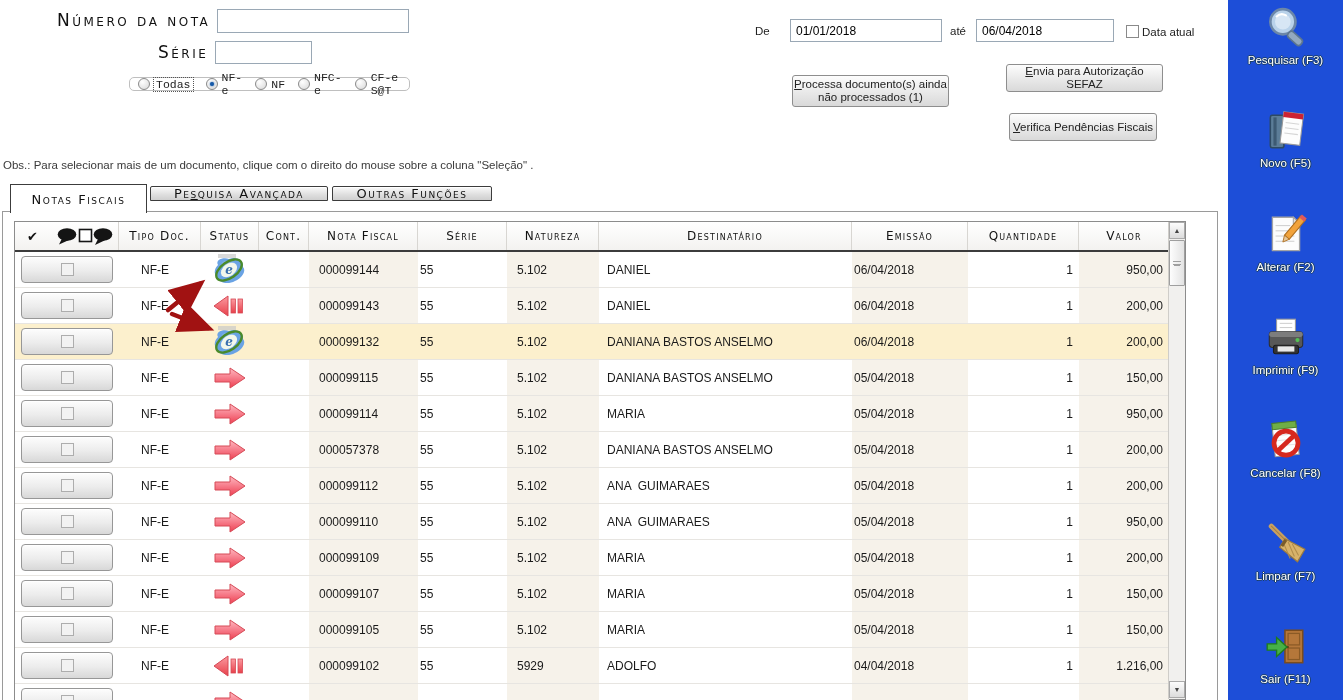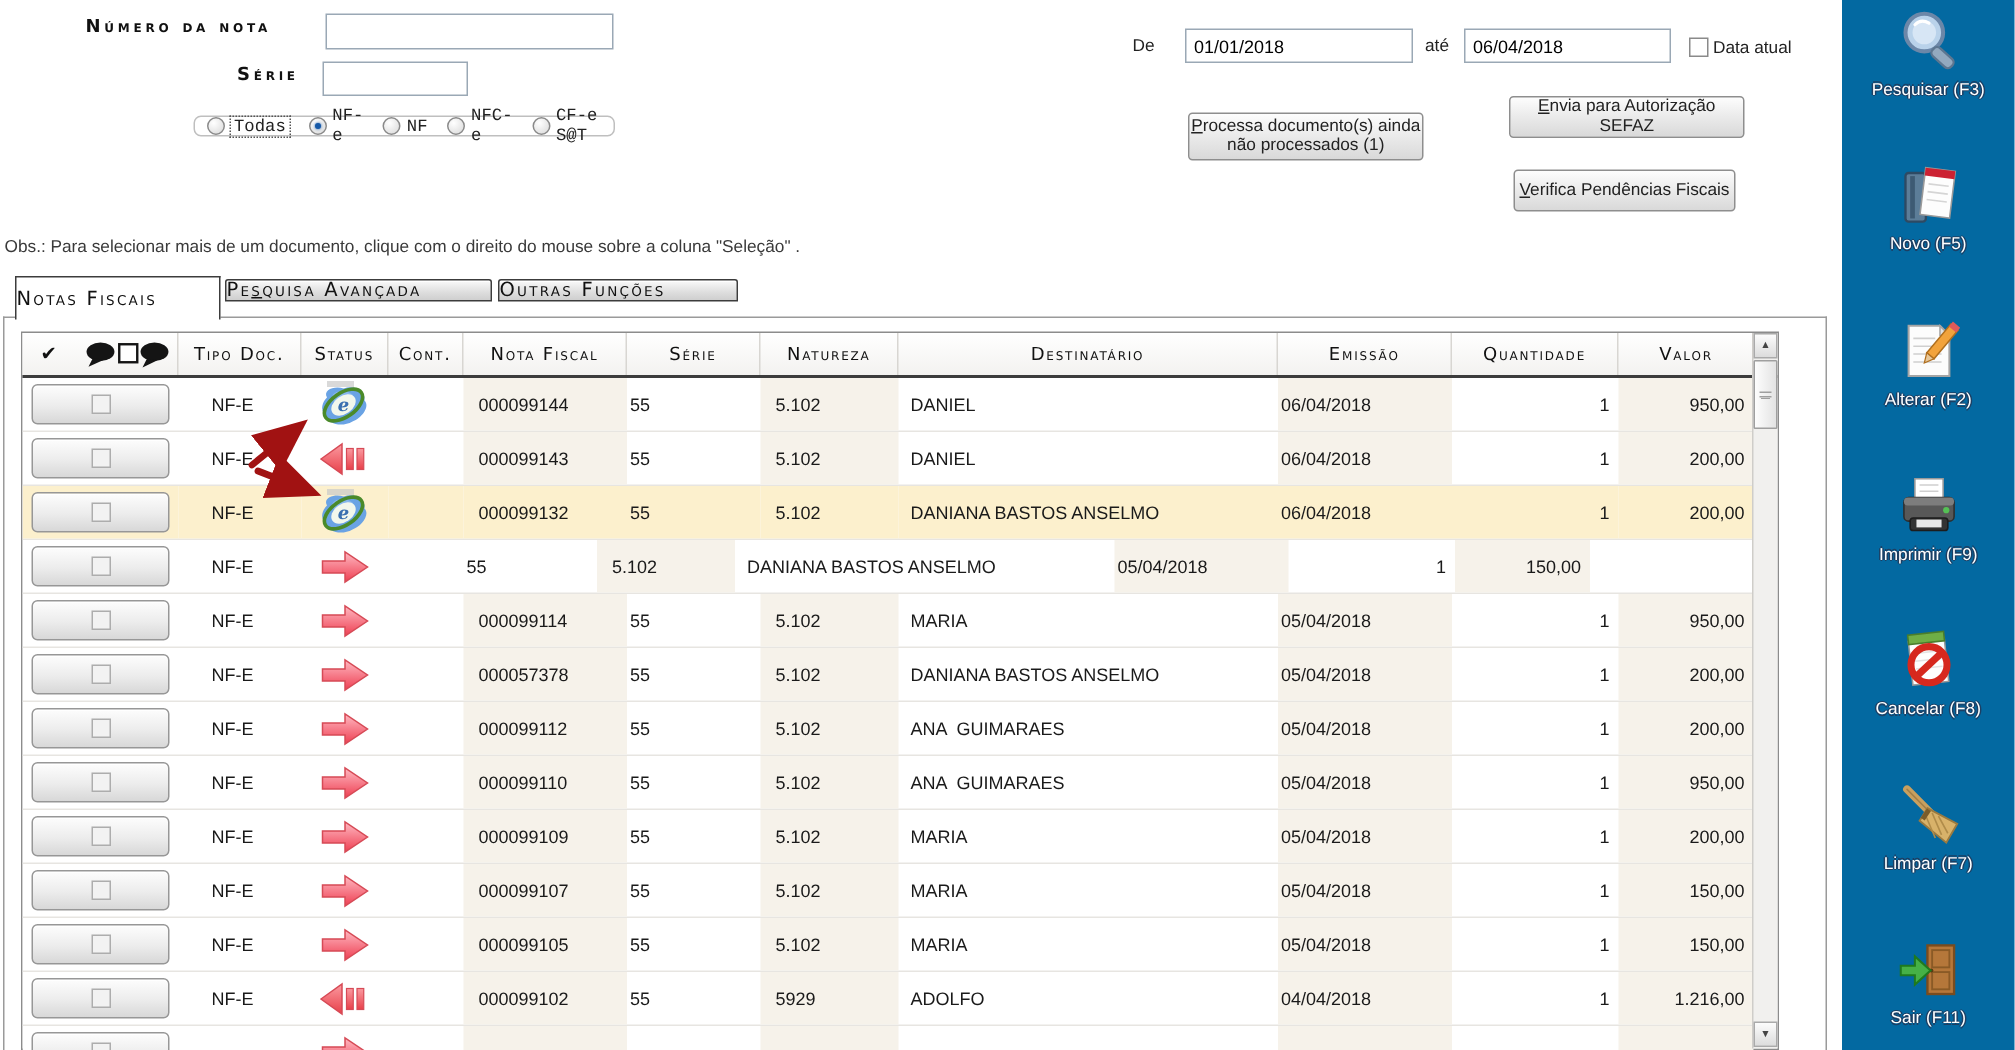--- a/index.html
+++ b/index.html
@@ -3,21 +3,21 @@
 <meta charset="utf-8">
 <style>
   * { margin:0; padding:0; box-sizing:border-box; }
   html,body { width:1343px; height:700px; overflow:hidden; background:#fff;
               font-family:"Liberation Sans", sans-serif; color:#1a1a1a; }
   .abs { position:absolute; }
   .tech { font-family:"DejaVu Sans", sans-serif; font-variant:small-caps;
           letter-spacing:2px; color:#111; }
 
   
-  .form-label { font-size:12px; font-weight:700; letter-spacing:2.5px; }
+  .form-label { font-size:17px; font-weight:400; letter-spacing:2.5px; }
   .txt-input { border:1px solid #9aa8b5; background:#fff; height:24px; font-size:12px;
                padding:0 5px; font-family:"Liberation Sans",sans-serif; }
   .radio-box { border:1px solid #bfbfbf; border-radius:5px; display:flex; align-items:center;
                padding:0 8px; gap:13px; height:14px;font-family:Liberation Mono, monospace; }
   .radio-item { display:flex; align-items:center; gap:4px; font-size:11.5px; color:#222; }
   .radio-dot { width:12px; height:12px; border-radius:50%; border:1px solid #8a8a8a;
                background:radial-gradient(circle at 35% 30%, #ffffff, #d8d8d8); position:relative; flex:0 0 auto; }
   .radio-dot.checked::after { content:""; position:absolute; left:3px; top:3px; width:4px; height:4px;
                border-radius:50%; background:#1659a8; box-shadow:0 0 2px #1659a8; }
   .radio-label.focused { outline:1px dotted #555; padding:0 2px; }
@@ -28,21 +28,21 @@
            display:flex; align-items:center; justify-content:center; text-align:center;
            line-height:13px; cursor:default; }
   .btn3d u { text-decoration:underline; }
 
   
   .obs { font-size:11.5px; color:#3a3a3a; }
 
   
   .panel { left:2px; top:211px; width:1216px; height:489px; border:1px solid #9a9a9a;
            border-bottom:none; background:#fff; }
-  .tab { font-size:13px; letter-spacing:1.5px; display:flex; align-items:center; }
+  .tab { font-size:13px; letter-spacing:1.5px; display:flex; align-items:center; justify-content:center; }
   .tab-active { left:10px; top:184px; width:137px; height:29px; background:#fff;
                 border:1px solid #3c3c3c; border-bottom:none; z-index:5; }
   .tab-idle { top:186px; height:15px; background:linear-gradient(#fafafa,#dedede 60%,#cfcfcf);
               border:1px solid #3c3c3c; border-radius:2px 2px 0 0; box-shadow:inset 0 1px 0 #fff; z-index:4; }
 
   
   .grid { left:14px; top:221px; width:1172px; height:479px; border:1px solid #8c8c8c; background:#fff; }
   .ghead { display:flex; height:30px; border-bottom:2px solid #3c3c3c;
            background:linear-gradient(#ffffff,#f3f2f0); }
   .hcell { font-size:12px; letter-spacing:1.2px; display:flex; align-items:center; justify-content:center;
@@ -254,20 +254,21 @@
         <div class="cell c-status" style="justify-content: center;"><svg width="36" height="24" viewBox="0 0 36 24">
     <defs>
               <linearGradient id="gp" x1="0" y1="0" x2="0" y2="1">
       <stop offset="0" stop-color="#ffb9c2"></stop>
                 <stop offset="1" stop-color="#ee3f52"></stop>
               </linearGradient>
             </defs>
     <polygon points="3,8 18,8 18,2 33,12 18,22 18,16 3,16" fill="url(#gp)" stroke="#d64a56" stroke-width="1"></polygon>
   </svg></div>
         <div class="cell c-cont"></div>
+        <div class="cell c-nota cream pl10">000099115</div>
         <div class="cell c-serie pl6">55</div>
         <div class="cell c-nat cream pl10">5.102</div>
         <div class="cell c-dest pl8">DANIANA BASTOS ANSELMO</div>
         <div class="cell c-emi cream pl6">05/04/2018</div>
         <div class="cell c-qtd num pr6">1</div>
         <div class="cell c-val cream num pr6">150,00</div>
       </div>
       <div class="grow">
         <div class="selcell c-sel">
           <div class="selbtn">
@@ -509,21 +510,21 @@
 <svg class="abs" style="left:150px; top:262px; z-index:8; pointer-events:none;" width="92" height="86" viewBox="0 0 92 86">
   <defs>
     <marker id="ah" markerWidth="9" markerHeight="8" refX="6.5" refY="3.5" orient="auto">
       <path d="M0,0 L8,3.5 L0,7 Z" fill="#a11212"></path>
     </marker>
   </defs>
   <line x1="18" y1="48" x2="50" y2="22" stroke="#a11212" stroke-width="4.5" stroke-linecap="round" marker-end="url(#ah)"></line>
   <line x1="22" y1="52" x2="58" y2="66" stroke="#a11212" stroke-width="4.5" stroke-linecap="round" marker-end="url(#ah)"></line>
 </svg>
 
-<div class="abs sidebar" style="background: #0369a1;">
+<div class="abs sidebar" style="background: #1d4ed8;">
 
   <div class="side-item" style="top:5px;">
     <svg width="46" height="46" viewBox="0 0 44 44">
       <circle cx="19" cy="16" r="12" fill="#b9d2ea" stroke="#6c87a8" stroke-width="2.6"></circle>
       <circle cx="19" cy="16" r="7.5" fill="#d7e6f5"></circle>
       <path d="M13 11 q4 -4 9 -1" stroke="#fff" stroke-width="2" fill="none" stroke-linecap="round"></path>
       <rect x="27" y="24" width="16" height="7" rx="3" fill="#93a9bf" stroke="#5d7690" stroke-width="1.5" transform="rotate(42 27 24)"></rect>
     </svg>
     <span class="side-label">Pesquisar (F3)</span>
   </div>

